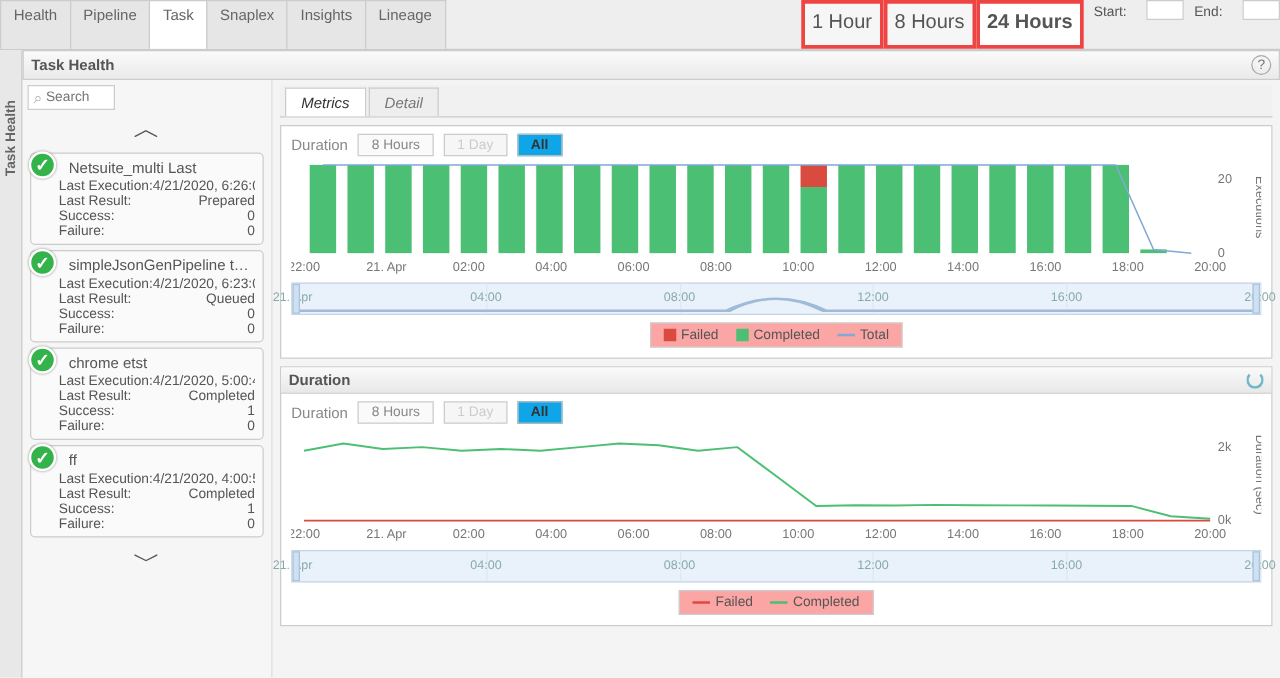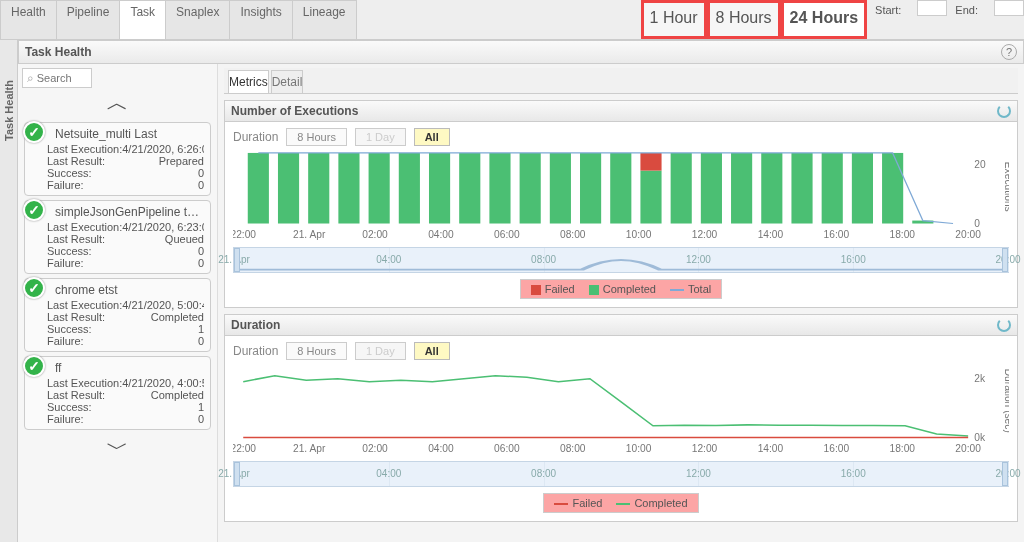--- a/index.html
+++ b/index.html
@@ -112,22 +112,22 @@
   .taskcard .tline { display:flex; justify-content:space-between; white-space:nowrap; overflow:hidden;align-items:flex-end; }
   .taskcard .tname { font-size:12px; padding-left:8px; margin-bottom:2px; white-space:nowrap; overflow:hidden; text-overflow:ellipsis;}
 
   
   .rightpane { flex:1; padding:4px 6px; overflow:auto; }
   .subtabs {
     display:flex; border-bottom:1px solid #ccc;
     background:#f1f1f1; padding:2px 4px 0 4px;
   }
   .subtabs .st {
-    padding:4px 0; border:1px solid #ccc; border-bottom:none;
-    background:#eee; margin-right:2px; cursor:pointer; color:#777;
+    padding:4px 12px; border:1px solid #ccc; border-bottom:none;
+    background:#eee; margin-right:2px; cursor:pointer; color:#777;font-style:italic;
   }
   .subtabs .st.active { background:#fff; color:#333;}
 
   .panel {
     border:1px solid #ccc; margin-top:6px; background:#fff;
   }
   .panelhdr {
     background:linear-gradient(#fafafa,#e8e8e8);
     border-bottom:1px solid #ccc;
     display:flex; align-items:center; padding:3px 6px;
@@ -138,21 +138,21 @@
     position:relative;
   }
   .panelbody { padding:6px 8px; }
   .durationrow { display:flex; align-items:center; margin-bottom:4px; gap:8px;}
   .durationrow .lbl { color:#888; }
   .dbtn {
     border:1px solid #ccc; padding:2px 10px; background:#fafafa;
     font-size:11px; cursor:pointer; color:#888;
   }
   .dbtn.disabled { color:#ccc; background:#f6f6f6; }
-  .dbtn.active { background:#fef9c3; color:#333; font-weight:bold; border-color:#bbb;}
+  .dbtn.active { background:#0ea5e9; color:#333; font-weight:bold; border-color:#bbb;}
 
   .chartwrap { position:relative; }
   svg.chart { width:100%; display:block; }
   .axislabel { fill:#777; font-size:10px; }
 
   .rangebar {
     border:1px solid #c5d5e5; background:#e9f1fa;
     height:26px; margin-top:5px; position:relative;
   }
   .rangebar .tick {
@@ -299,25 +299,20 @@
         <div class="chevron">﹀</div>
       </div>
 
       <div class="rightpane">
         <div class="subtabs" id="subtabs">
             <div class="st active">Metrics</div>
             <div class="st">Detail</div>
           </div>
 
         <div class="panel">
-          <div class="panelhdr">
-            <span>Number of Executions</span>
-            <span style="flex:1"></span>
-            <span class="refresh-icon"></span>
-          </div>
           <div class="panelbody">
             <div class="durationrow" id="exec-durrow">
                 <span class="lbl">Duration</span>
                 <span class="dbtn">8 Hours</span>
                 <span class="dbtn disabled">1 Day</span>
                 <span class="dbtn active">All</span>
               </div>
             <div class="chartwrap">
               <svg class="chart" id="execChart" viewBox="0 0 760 90">
                   <rect x="14.4375" y="2.8799999999999955" width="20.708333333333332" height="69.12" fill="#4bbf73"></rect>

